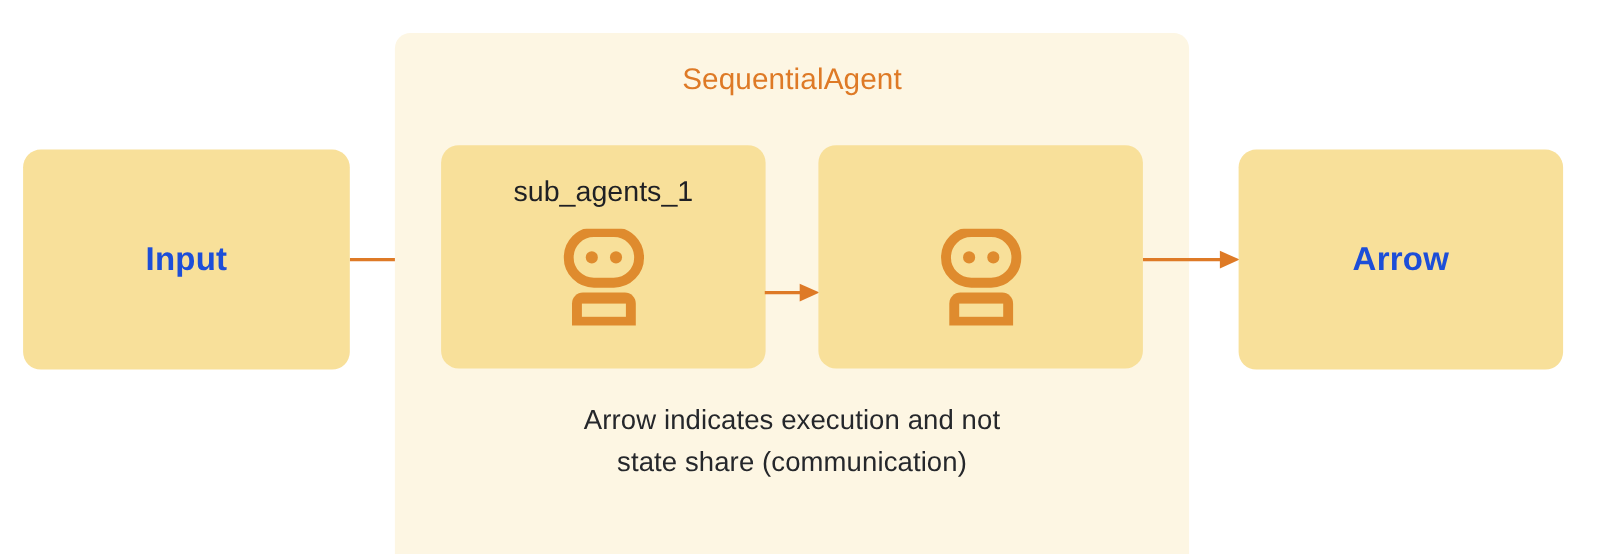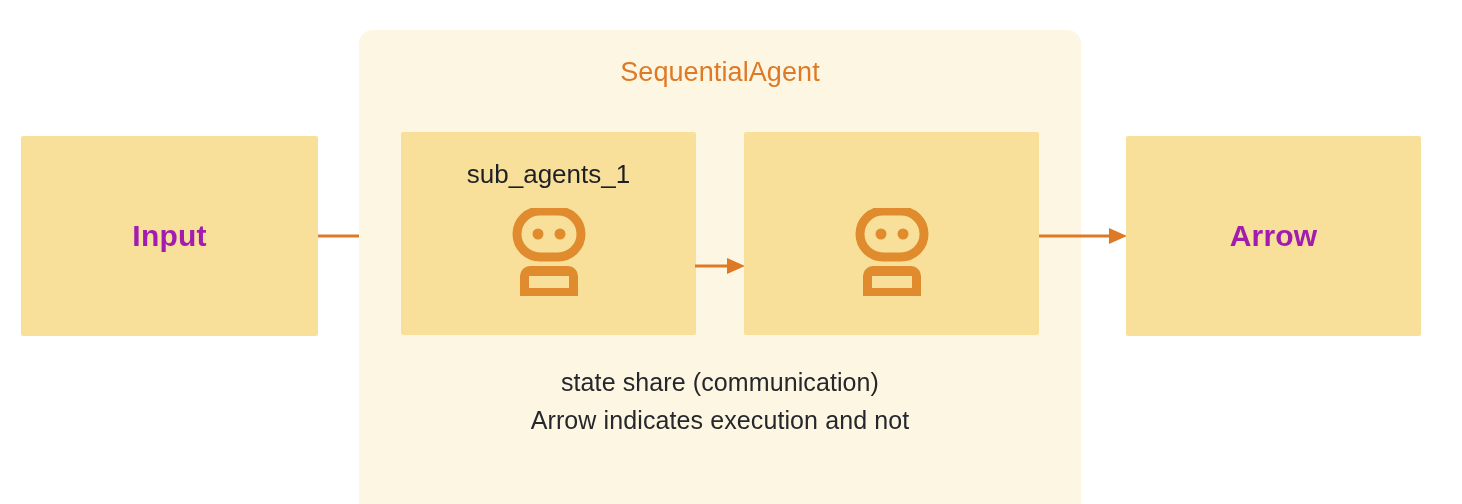--- a/index.html
+++ b/index.html
@@ -36,21 +36,21 @@
     line-height: 32px;
     color: #DE7A26;
     letter-spacing: 0.1px;
     white-space: nowrap;
   }
 
   
   .node-box {
     position: absolute;
     background: #F8E09A;
-    border-radius: 2px;
+    border-radius: 16px;
     box-sizing: border-box;
   }
 
   
   #input-box {
     left: 21px;
     top: 136px;
     width: 297px;
     height: 200px;
   }
@@ -64,21 +64,21 @@
     position: absolute;
     left: 0;
     top: 0;
     width: 100%;
     height: 100%;
     display: flex;
     align-items: center;
     justify-content: center;
     font-size: 30px;
     font-weight: bold;
-    color: #a21caf;
+    color: #1d4ed8;
     letter-spacing: 0.2px;
   }
 
   
   .subagent-box {
     top: 102px;
     width: 295px;
     height: 203px;
   }
   #subagent-box-1 { left: 42px; }
@@ -177,22 +177,22 @@
         <rect x="5" y="3" width="64" height="46" rx="23" ry="23" fill="none" stroke="#DF8B2E" stroke-width="9"></rect>
         <circle cx="26" cy="26" r="5.5" fill="#DF8B2E"></circle>
         <circle cx="48" cy="26" r="5.5" fill="#DF8B2E"></circle>
         <path d="M8 88 L8 68 A10 10 0 0 1 18 58 L56 58 A10 10 0 0 1 66 68 L66 88 Z" fill="#DF8B2E"></path>
         <rect x="17" y="68" width="40" height="12" fill="#F8E09A"></rect>
       </svg>
     </div>
   </div>
 
   <div id="execution-note">
+    <span class="note-line">Arrow indicates execution and not</span>
     <span class="note-line">state share (communication)</span>
-    <span class="note-line">Arrow indicates execution and not</span>
   </div>
 
 </div>
 
 <div class="arrow" id="arrow-sub2-to-output">
   <svg width="88" height="24" viewBox="0 0 88 24" xmlns="http://www.w3.org/2000/svg" aria-hidden="true">
     <line x1="0" y1="12" x2="74" y2="12" stroke="#DE7A26" stroke-width="3"></line>
     <polygon points="70,4 88,12 70,20" fill="#DE7A26"></polygon>
   </svg>
 </div>

